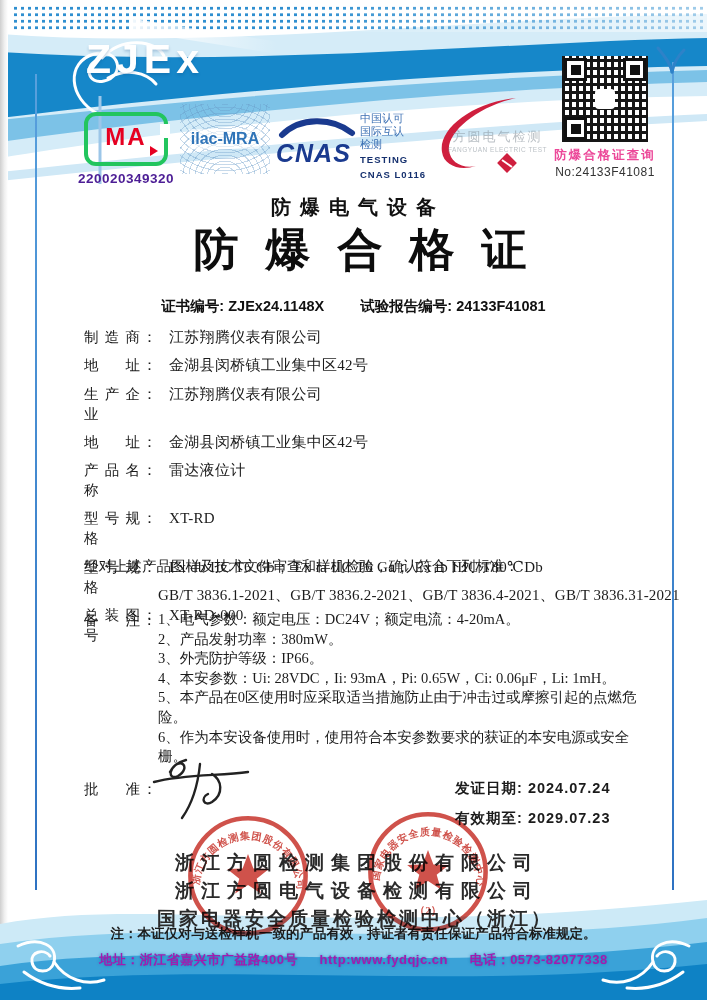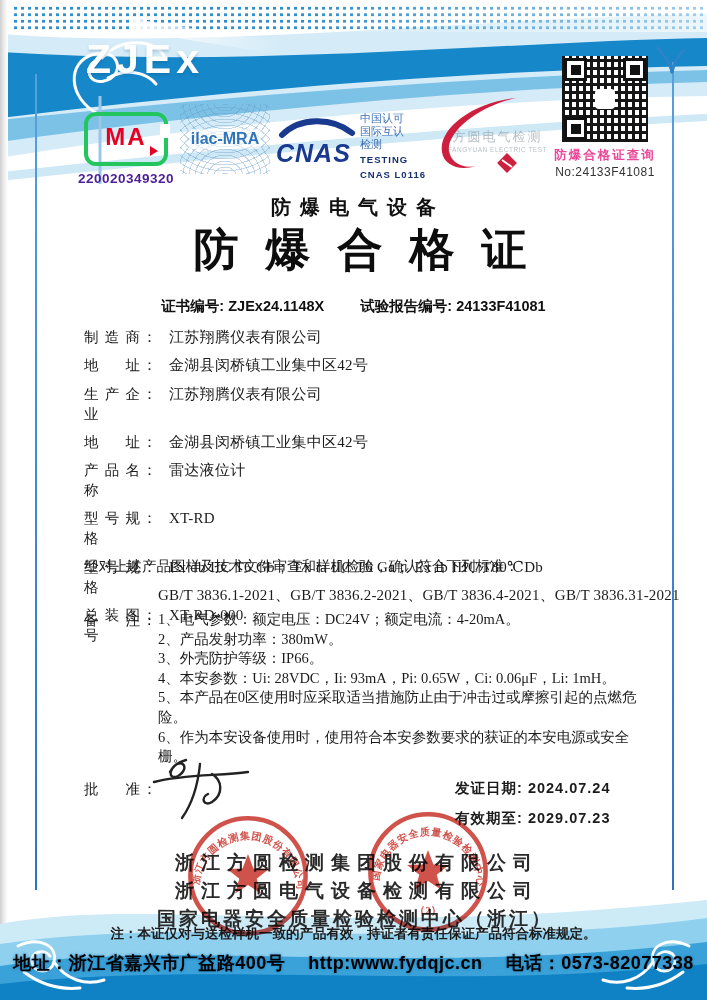--- a/index.html
+++ b/index.html
@@ -96,21 +96,21 @@
   #issuer-0{top:850px;letter-spacing:7px;padding-left:7px;}
   #issuer-1{top:878px;letter-spacing:7px;padding-left:7px;}
   #issuer-2{top:906px;letter-spacing:3px;padding-left:3px;}
   .stamp{z-index:5;mix-blend-mode:multiply;opacity:.88;}
   #stamp-left{left:184px;top:810px;}
   #stamp-right{left:364px;top:806px;}
 
   
   .foot-note{left:0;right:0;top:925px;text-align:center;font-size:13.5px;font-weight:bold;color:#1c1c1c;z-index:4;}
   .wave{left:0;top:888px;width:707px;height:112px;z-index:1;}
-  .foot-addr{left:0;right:0;top:951px;text-align:center;z-index:6;color:#000000;font-size:18px;font-weight:bold;
+  .foot-addr{left:0;right:0;top:951px;text-align:center;z-index:6;color:#a21caf;font-size:13px;font-weight:bold;
              text-shadow:0 0 3px rgba(30,120,180,.9);}
   .foot-addr span{margin:0 9px;letter-spacing:.5px;}
 </style>
 </head>
 <body>
 
 <div id="page">
 
   <svg class="abs hdr-bands" viewBox="0 0 707 200" aria-hidden="true">
     <path d="M0,34 C210,50 470,18 707,14 L707,96 C420,100 160,132 0,158 Z" fill="#d5ecf8"></path>

